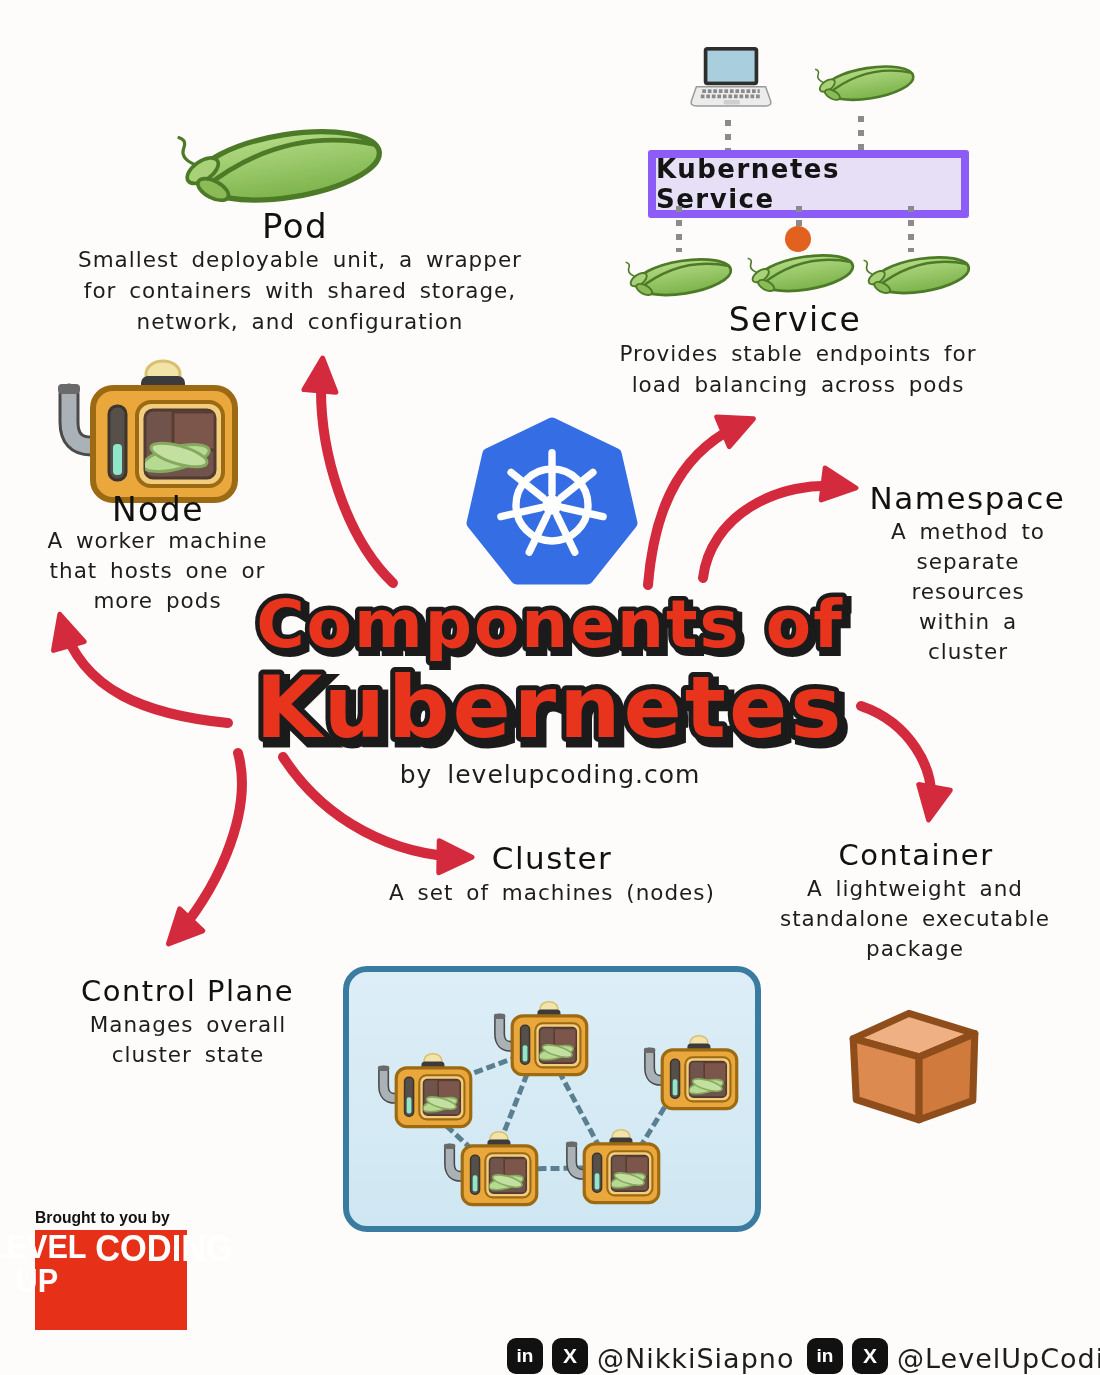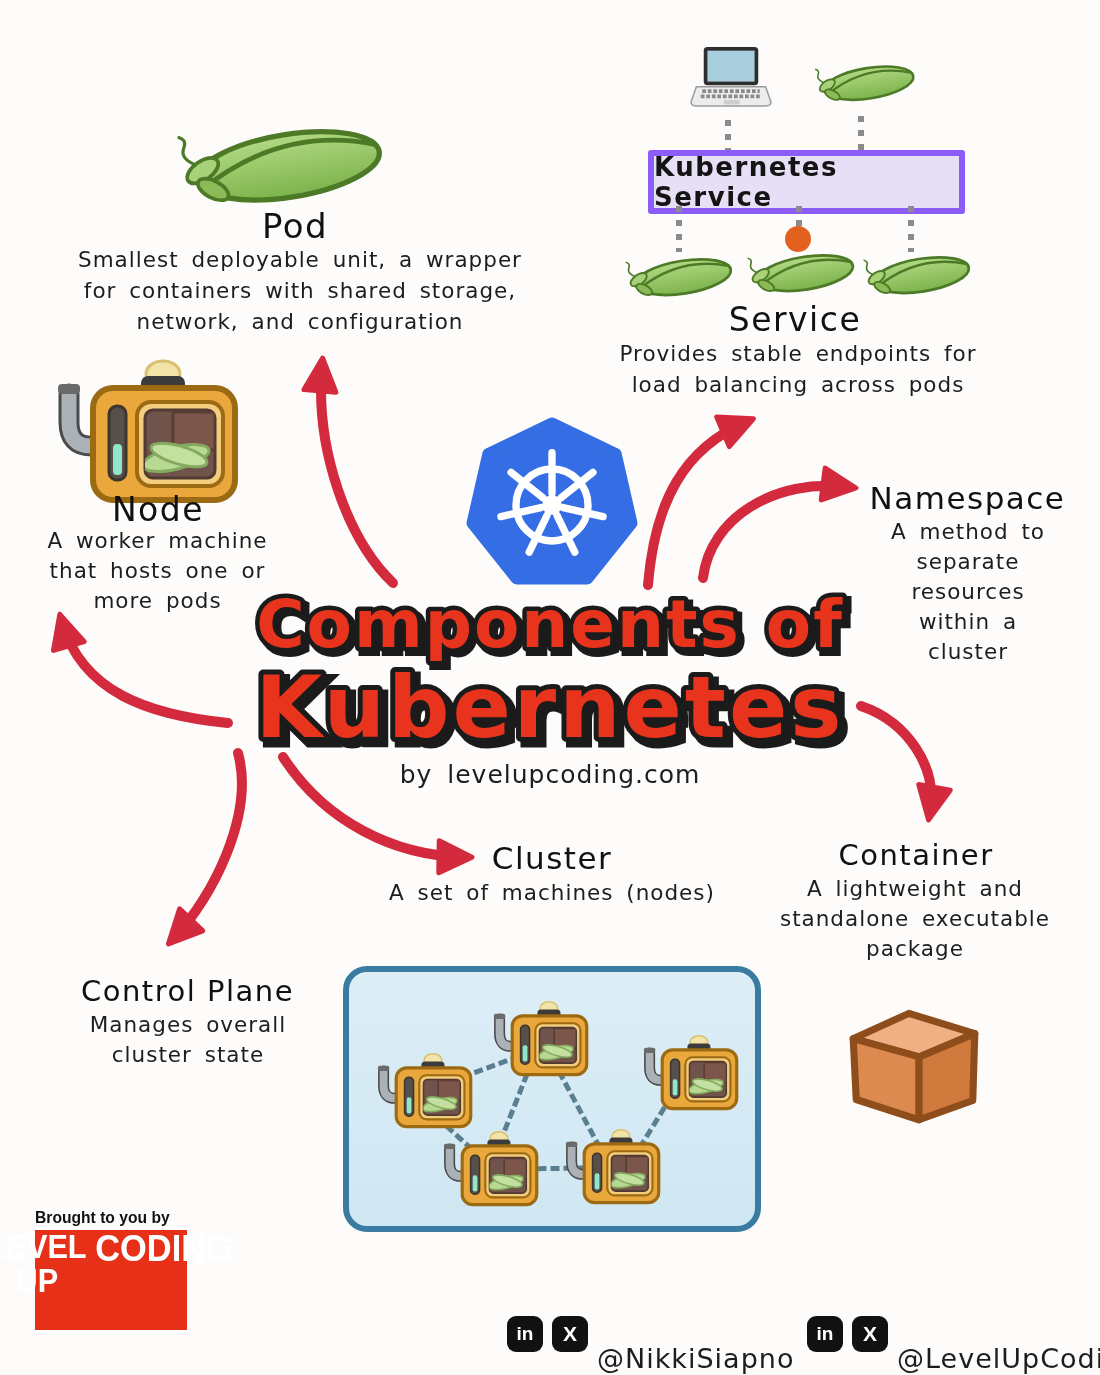--- a/index.html
+++ b/index.html
@@ -4,31 +4,31 @@
 <style>
   html,body{margin:0;padding:0;background:#ffffff;}
   #canvas{position:relative;width:1100px;height:1375px;background:#fdfcfa;overflow:hidden;
           font-family:"DejaVu Sans",sans-serif;color:#1d1d1d;}
   .abs{position:absolute;}
   .hand{letter-spacing:1px;word-spacing:5px;font-size:21.5px;line-height:31px;text-align:center;}
   .hand div{white-space:nowrap;}
   .head{font-weight:400;text-align:center;letter-spacing:1.5px;color:#111;}
   
   .vdots{width:6px;background:repeating-linear-gradient(to bottom,#8b8b8b 0 6px,transparent 6px 14px);}
-  .svcbox{background:#e7dff6;border:6px solid #8b5cf6;border-radius:3px;
+  .svcbox{background:#e7dff6;border:8px solid #8b5cf6;border-radius:3px;
           display:flex;align-items:center;justify-content:center;
           font-weight:900;font-size:26px;letter-spacing:1.5px;word-spacing:10px;color:#141414;}
   .dot{border-radius:50%;background:#e2611f;}
   .panel{background:linear-gradient(#ddeef7,#cfe7f2);border:6px solid #3a7ca1;border-radius:24px;}
   .brand-small{font-weight:900;font-size:17px;letter-spacing:0;transform:scaleX(0.92);transform-origin:left;
                font-family:"Liberation Sans",sans-serif;color:#111;}
   .brand-box{background:#e63018;color:#ffffff;text-align:center;font-family:"Liberation Sans",sans-serif;
              font-weight:900;display:flex;flex-direction:row;justify-content:center;}
   .brand-box div{transform:scaleX(0.93);line-height:1.02;}
-  .social{display:flex;align-items:center;gap:9px;padding-left:24px;}
+  .social{display:flex;align-items:flex-end;gap:9px;padding-left:24px;}
   .sicon{width:36px;height:36px;background:#111;color:#fff;border-radius:9px;
          display:flex;align-items:center;justify-content:center;font-weight:900;
          font-family:"Liberation Sans",sans-serif;}
   .handle{font-size:27px;letter-spacing:1px;padding-top:2px;margin-top:48px;}
   .subtitle{font-size:25px;letter-spacing:1px;word-spacing:6px;text-align:center;}
 </style>
 </head>
 <body>
 
 <div id="canvas">

